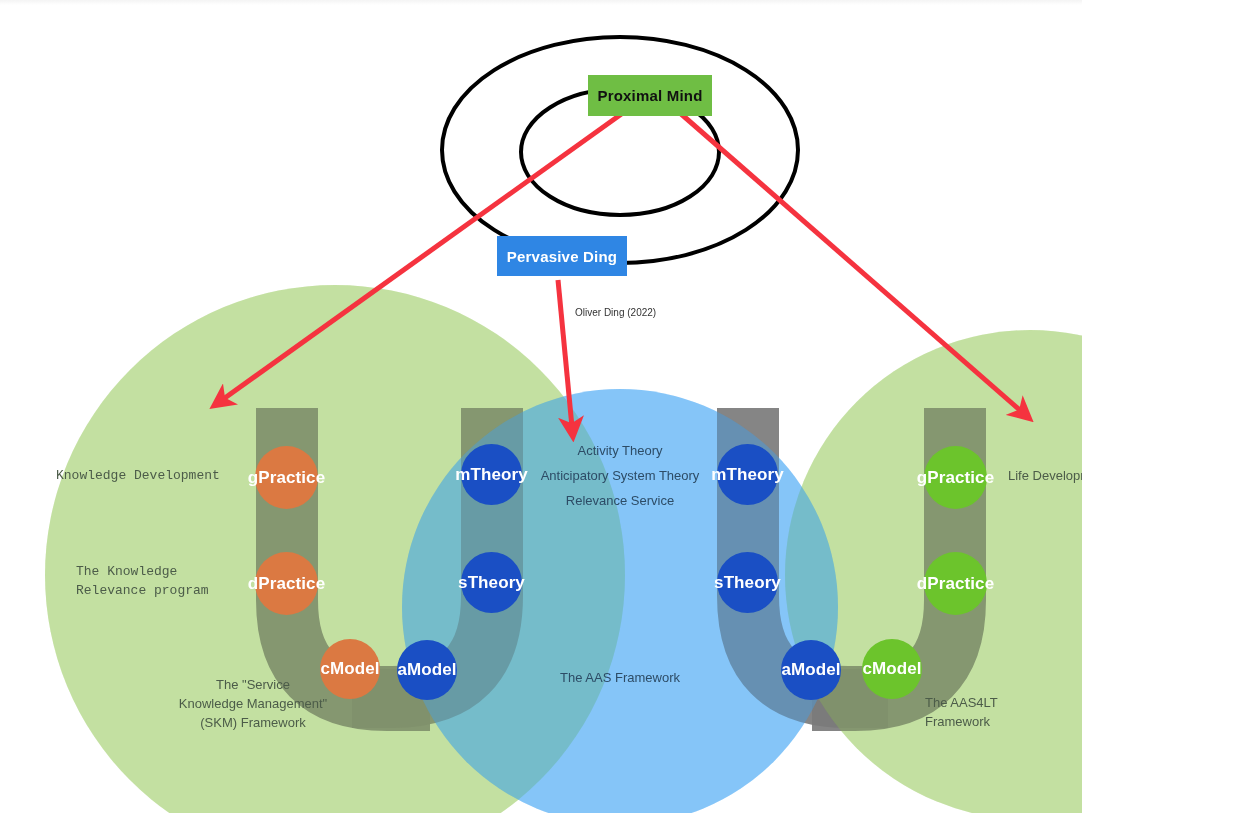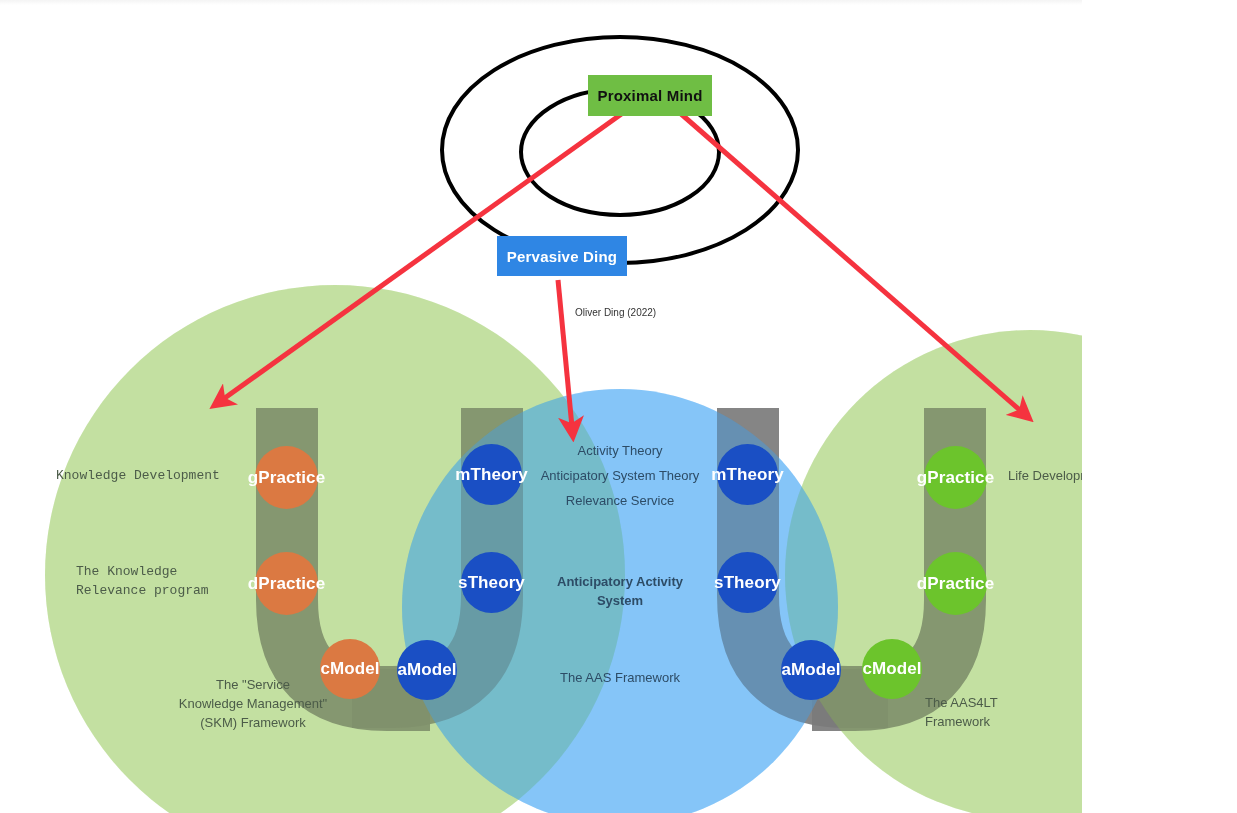--- a/index.html
+++ b/index.html
@@ -155,22 +155,20 @@
 (SKM) Framework</div>
 
   <div class="token tok-orange" style="left:255px;top:446px;width:63px;height:63px;">gPractice</div>
   <div class="token tok-orange" style="left:255px;top:552px;width:63px;height:63px;">dPractice</div>
   <div class="token tok-orange" style="left:320px;top:639px;width:60px;height:60px;">cModel</div>
 
   <div class="ctext blue center" style="left:520px;top:442px;width:200px;">Activity Theory</div>
   <div class="ctext blue center" style="left:508px;top:467px;width:224px;">Anticipatory System Theory</div>
   <div class="ctext blue center" style="left:520px;top:492px;width:200px;">Relevance Service</div>
 
-  <div class="ctext blue center bold" style="left:535px;top:573px;width:170px;">Anticipatory Activity
-System</div>
 
   <div class="ctext blue center" style="left:535px;top:669px;width:170px;">The AAS Framework</div>
 
   <div class="token tok-blue" style="left:461px;top:444px;width:61px;height:61px;">mTheory</div>
   <div class="token tok-blue" style="left:461px;top:552px;width:61px;height:61px;">sTheory</div>
   <div class="token tok-blue" style="left:397px;top:640px;width:60px;height:60px;">aModel</div>
 
   <div class="token tok-blue" style="left:717px;top:444px;width:61px;height:61px;">mTheory</div>
   <div class="token tok-blue" style="left:717px;top:552px;width:61px;height:61px;">sTheory</div>
   <div class="token tok-blue" style="left:781px;top:640px;width:60px;height:60px;">aModel</div>

